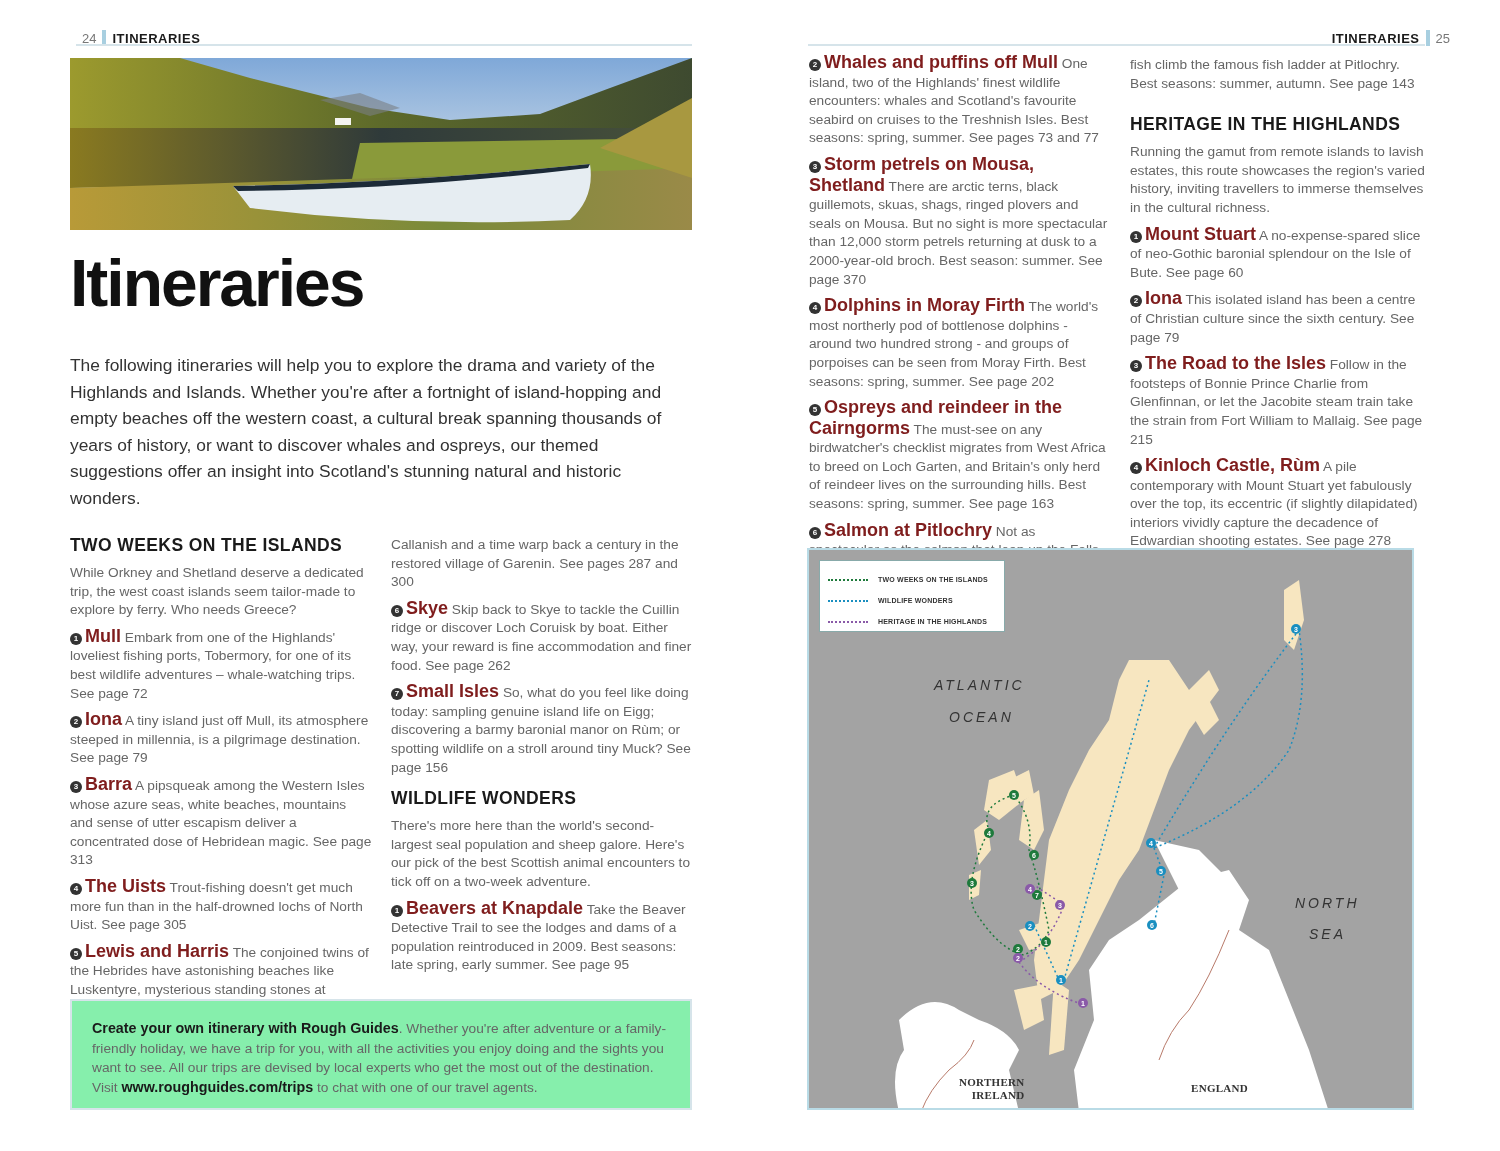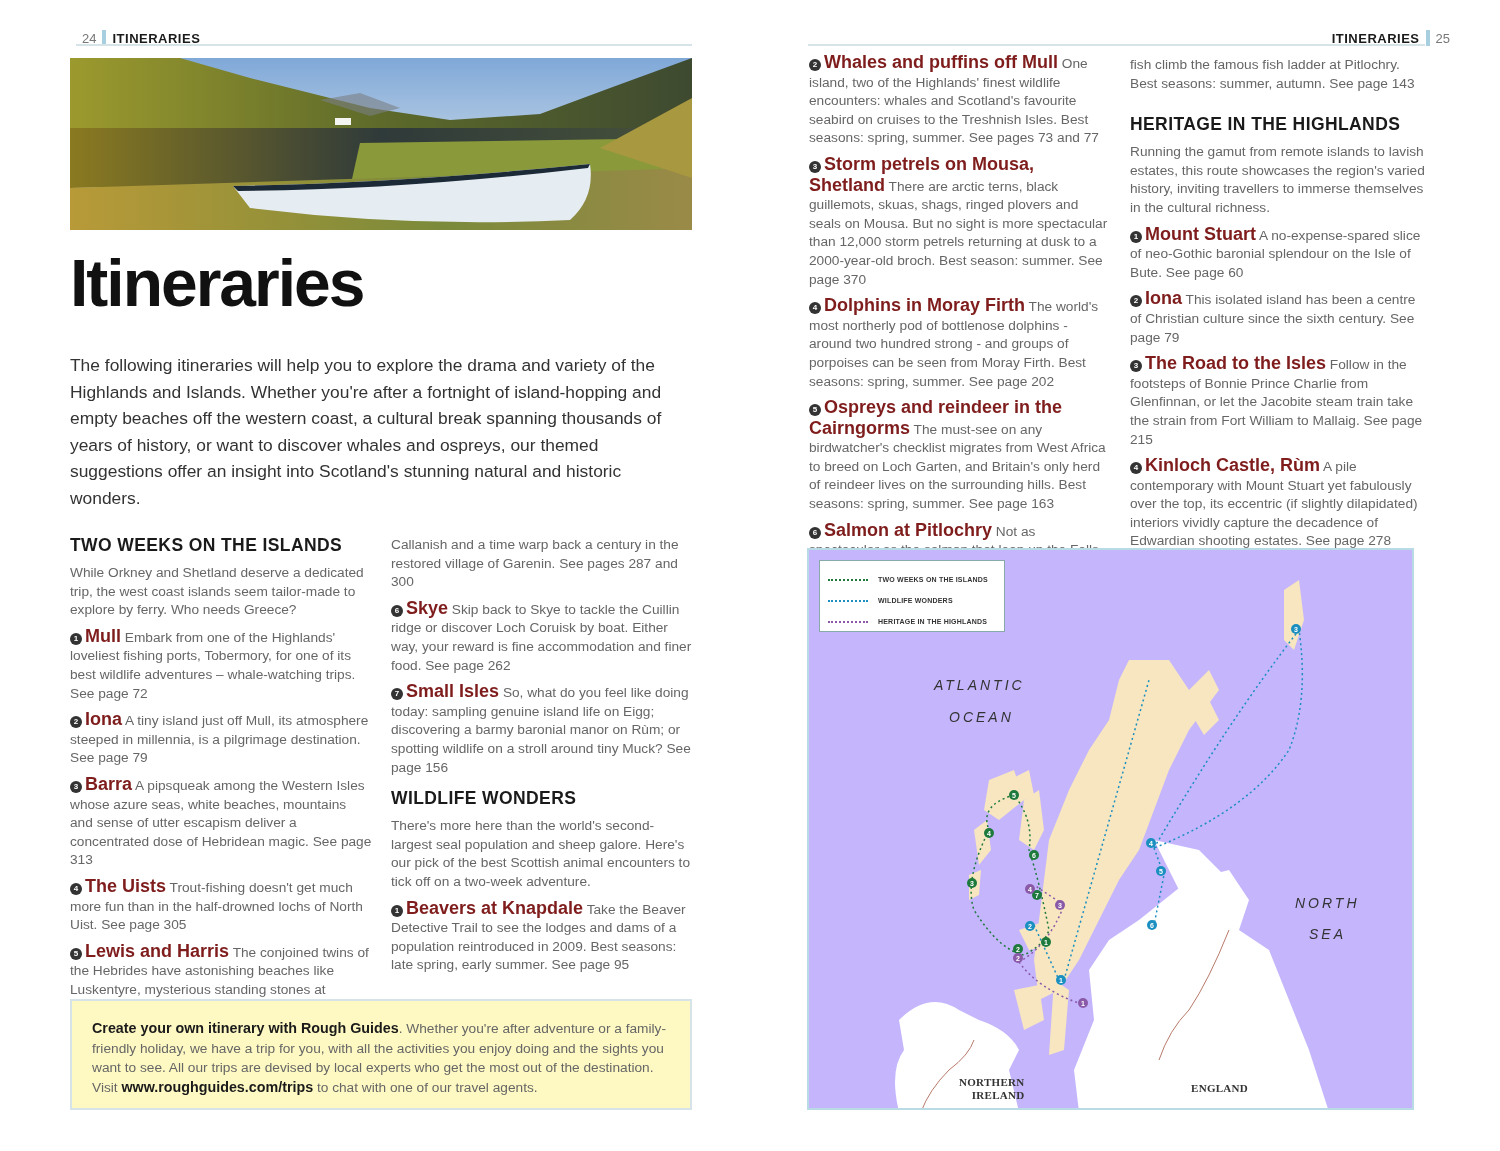--- a/index.html
+++ b/index.html
@@ -19,25 +19,25 @@
 
   .big-title { position: absolute; left: 70px; top: 250px; font-size: 66px; font-weight: bold; color: #111; letter-spacing: -2px; line-height: 1; }
   .intro { position: absolute; left: 70px; top: 352px; width: 625px; font-size: 17.4px; line-height: 26.6px; color: #333; }
 
   .col { position: absolute; font-size: 13.7px; line-height: 18.6px; color: #666; }
   .col h2 { font-size: 17.5px; font-weight: bold; color: #1a1a1a; letter-spacing: 0.4px; margin-bottom: 8px; line-height: 22px; }
   .col p { margin-bottom: 7px; }
   .num { display: inline-block; width: 12px; height: 12px; border-radius: 50%; background: #333; color: #fff; font-size: 8px; line-height: 12px; text-align: center; font-weight: bold; margin-right: 3px; vertical-align: 1px; }
   .col b { color: #7f1d1d; font-weight: bold; font-size: 18px; }
 
-  .callout { position: absolute; left: 70px; top: 999px; width: 622px; height: 111px; border: 2px solid #d6e4ea; background: #fef9c3; padding: 18px 20px; font-size: 13.7px; line-height: 19.6px; color: #666; }
+  .callout { position: absolute; left: 70px; top: 999px; width: 622px; height: 111px; border: 2px solid #d6e4ea; background: #86efac; padding: 18px 20px; font-size: 13.7px; line-height: 19.6px; color: #666; }
   .callout b { color: #1a1a1a; font-weight: bold; font-size: 14.3px; }
 
   
-  .map { position: absolute; left: 807px; top: 548px; width: 607px; height: 562px; border: 2px solid #b9dbe6; background: #c4b5fd; overflow: hidden; }
+  .map { position: absolute; left: 807px; top: 548px; width: 607px; height: 562px; border: 2px solid #b9dbe6; background: #a3a3a3; overflow: hidden; }
   .legend { position: absolute; left: 10px; top: 10px; width: 186px; height: 72px; background: #fff; border: 1px solid #8aa; padding: 8px 8px; }
   .legend .row { display: flex; align-items: center; height: 21px; font-size: 7px; font-weight: bold; color: #333; letter-spacing: 0.2px; }
   .legend .dash { width: 40px; border-top: 2px dotted; margin-right: 10px; }
   .sea { position: absolute; font-style: italic; font-size: 14px; letter-spacing: 3px; color: #333; }
   .country { position: absolute; font-family: "Liberation Serif", serif; font-size: 11px; font-weight: bold; color: #333; text-align: right; line-height: 13px; letter-spacing: 0.3px; }
 </style>
 </head>
 <body>
 
 <div class="run-head" style="left:50px;">

